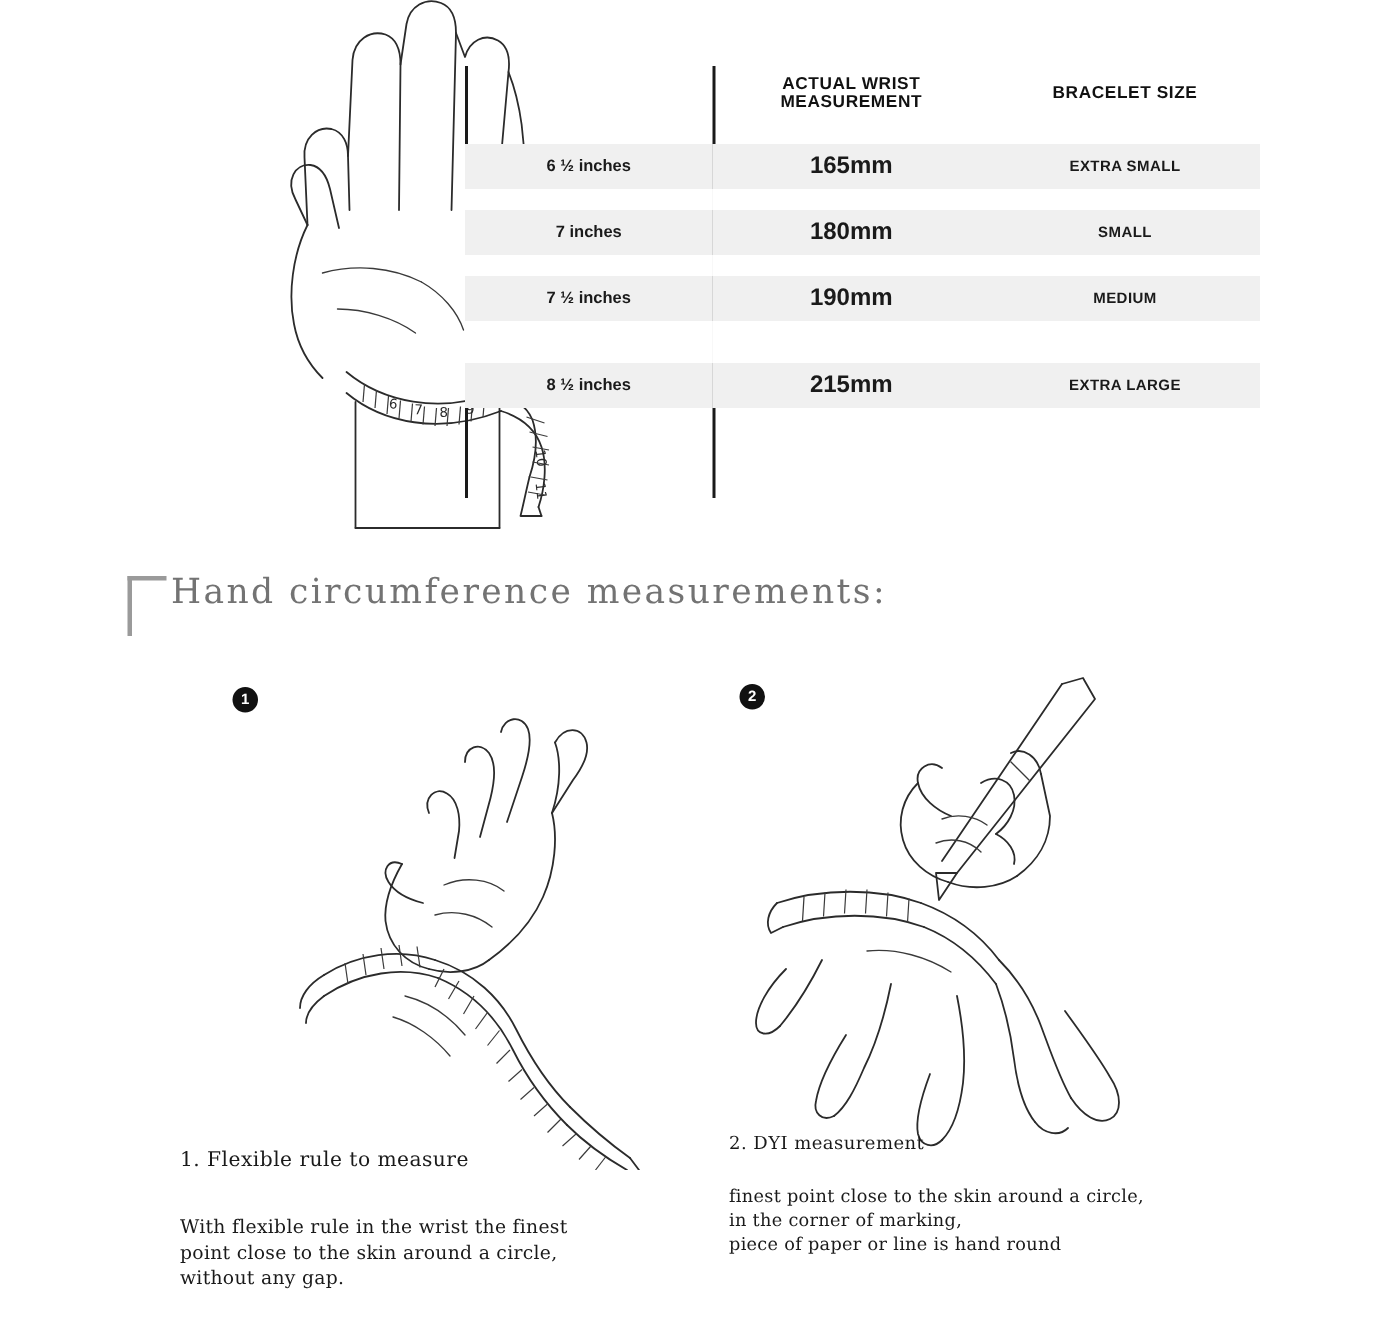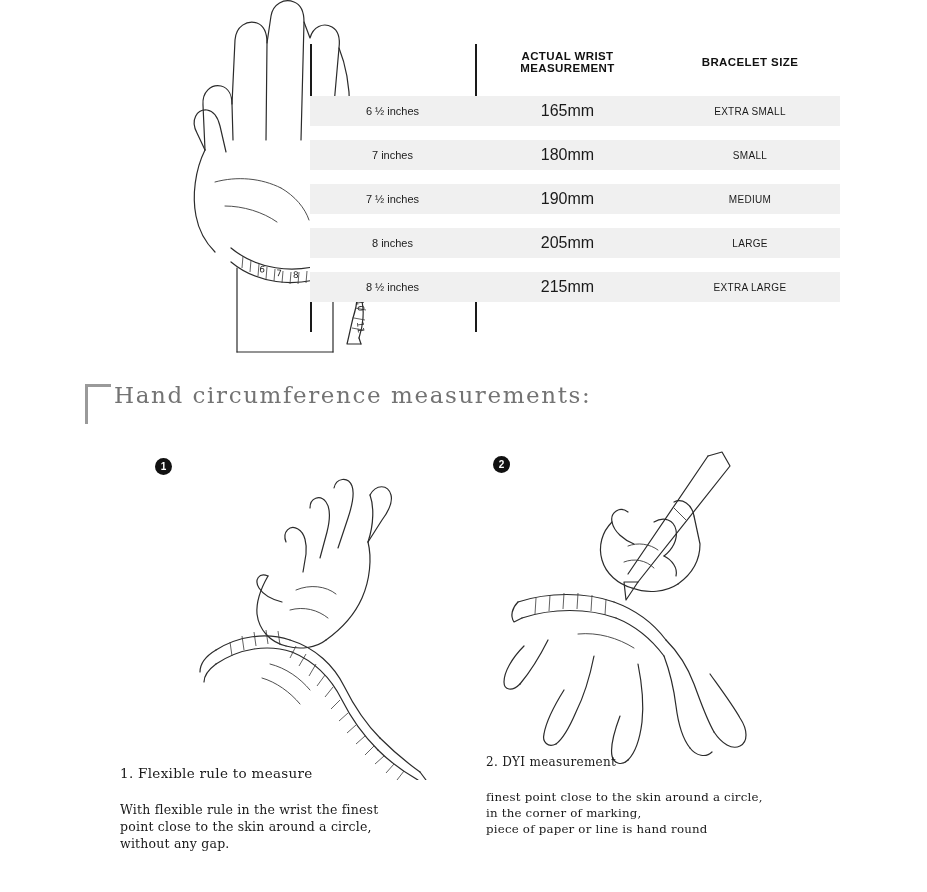--- a/index.html
+++ b/index.html
@@ -54,20 +54,21 @@
     margin-top: 32px;
   }
   #size-table td {
     text-align: center;
     padding: 0;
     height: 30px;
     vertical-align: middle;
   }
   #size-table tbody tr {
     background: #f0f0f0;
+    font-weight: bold;
   }
   #size-table tbody tr.spacer {
     background: #ffffff;
     height: 14px;
   }
   #size-table tbody tr.spacer td { height: 14px; background: #ffffff; }
   .col-wrist { width: 165px; font-size: 11px; }
   .col-mm    { width: 185px; font-size: 16px; }
   .col-size  { width: 180px; font-size: 10px; letter-spacing: 0.3px; }
 
@@ -161,21 +162,21 @@
     position: absolute;
     font-family: "DejaVu Serif", serif;
     color: #1a1a1a;
   }
   #caption-1 { left: 120px; top: 765px; width: 350px; }
   #caption-2 { left: 486px; top: 755px; width: 360px; }
 
   .caption-title {
     font-size: 13.5px;
     letter-spacing: 0.3px;
-    margin-bottom: 20px;
+    margin-bottom: 28px;
     white-space: nowrap;
   }
   #caption-2 .caption-title { font-size: 12px; margin-bottom: 20px; }
 
   .caption-line {
     font-size: 12.5px;
     line-height: 17px;
     letter-spacing: 0.2px;
     white-space: nowrap;
   }
@@ -289,25 +290,20 @@
         <tr>
           <td class="col-wrist">7 ½ inches</td>
           <td class="col-mm">190mm</td>
           <td class="col-size">MEDIUM</td>
         </tr>
         <tr class="spacer">
             <td></td>
             <td></td>
             <td></td>
           </tr>
-        <tr>
-          <td class="col-wrist">8 inches</td>
-          <td class="col-mm">205mm</td>
-          <td class="col-size">LARGE</td>
-        </tr>
         <tr class="spacer">
             <td></td>
             <td></td>
             <td></td>
           </tr>
         <tr>
           <td class="col-wrist">8 ½ inches</td>
           <td class="col-mm">215mm</td>
           <td class="col-size">EXTRA LARGE</td>
         </tr>

